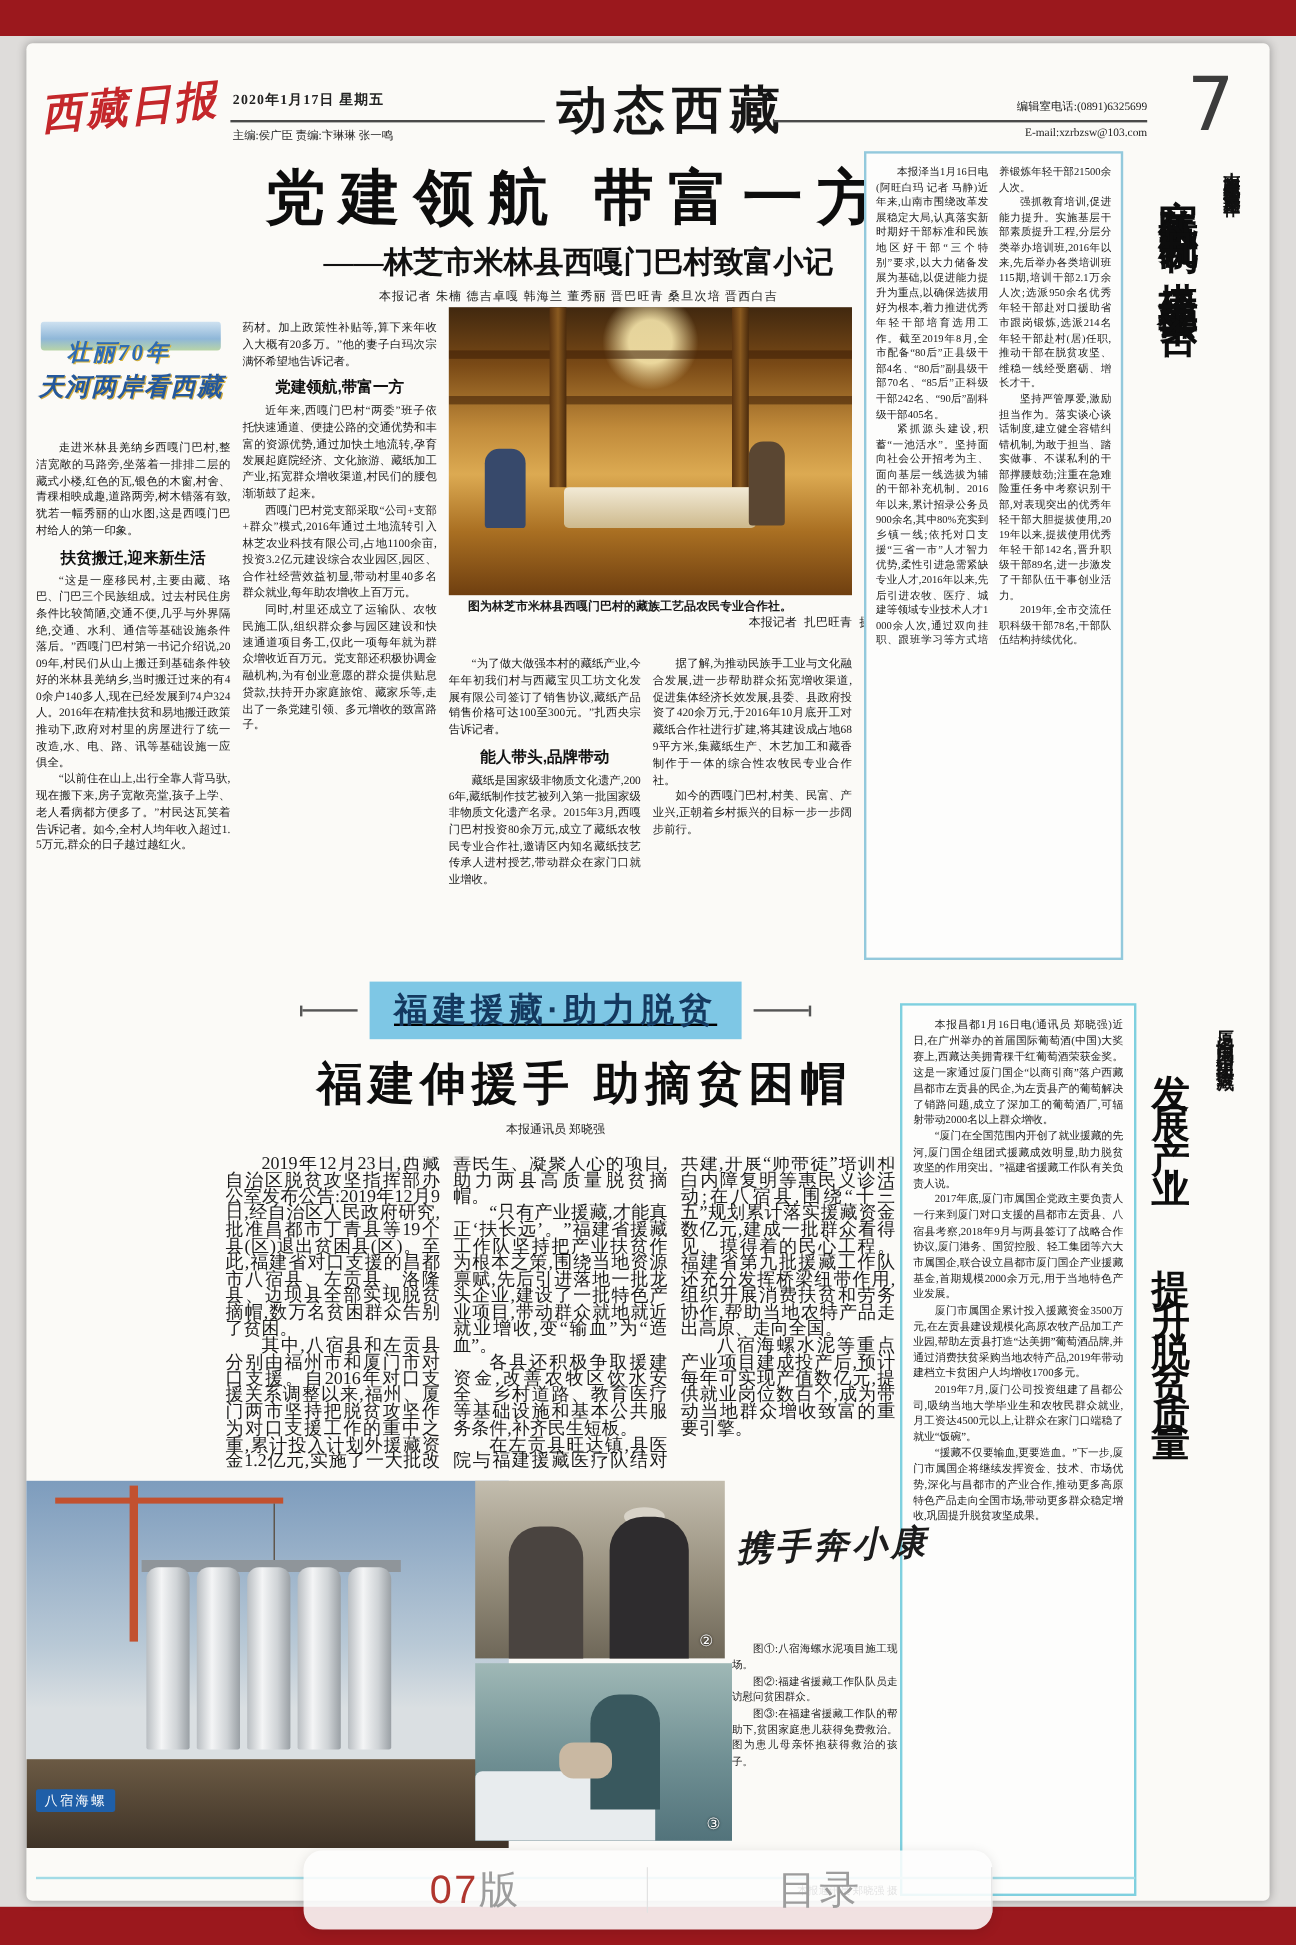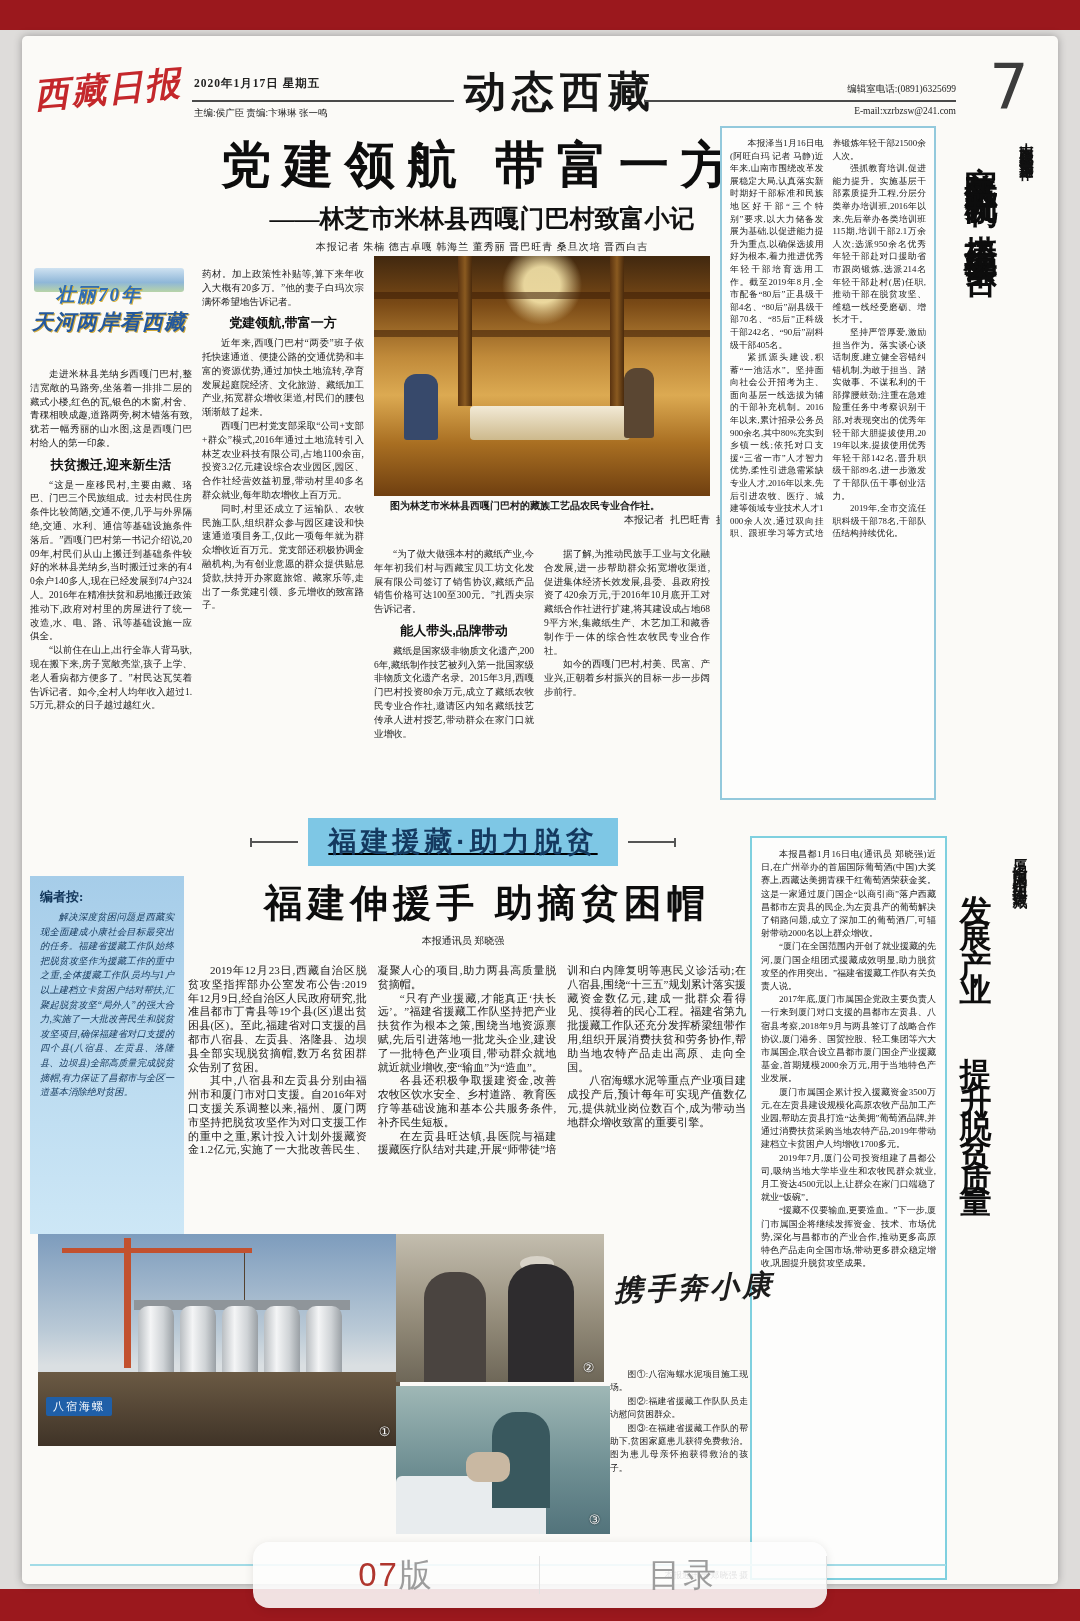--- a/index.html
+++ b/index.html
@@ -59,30 +59,30 @@
   #a2-banner{left:163px;top:782px;width:556px;display:flex;align-items:center;justify-content:center;text-decoration:underline;}
   .arm{display:flex;align-items:center;}
   .arm .line{width:46px;height:2px;background:#555;}
   .arm .tick{width:2px;height:9px;background:#555;}
   #a2-banner .label{margin:0 10px;background:#7ec7e5;color:#14395f;font-size:28px;font-weight:bold;letter-spacing:4px;padding:5px 20px;font-family:"Liberation Sans","DejaVu Sans",sans-serif;}
   #a2-headline{left:163px;top:842px;width:556px;text-align:center;font-size:38px;font-weight:bold;letter-spacing:5px;color:#0d0d0d;font-family:"Liberation Sans","DejaVu Sans",sans-serif;padding-left:24px;}
   #a2-byline{left:163px;top:898px;width:556px;text-align:center;font-size:10px;color:#222;}
   #editor-note{left:8px;top:840px;width:154px;height:358px;background:linear-gradient(180deg,#a6cde9,#cde7f6);padding:12px 10px;box-sizing:border-box;color:#12365a;overflow:hidden;}
   #editor-note .nt{font-weight:bold;font-size:13px;margin-bottom:4px;}
   #editor-note .nb{font-size:9.3px;line-height:14.6px;font-style:italic;text-align:justify;word-break:break-all;text-indent:2em;}
-  #a2-cols{left:166px;top:928px;width:558px;height:268px;column-count:3;column-gap:11px;font-size:11px;line-height:13.8px;text-align:justify;word-break:break-all;color:#1a1a1a;overflow:hidden;}
+  #a2-cols{left:166px;top:928px;width:558px;height:268px;column-count:3;column-gap:11px;font-size:15px;line-height:13.8px;text-align:justify;word-break:break-all;color:#1a1a1a;overflow:hidden;}
   #a2-cols p{margin:0;text-indent:2em;}
   
   #sidebar2{left:728px;top:800px;width:197px;height:744px;border:2px solid #7fd0df;background:#fdfdfc;padding:10px 9px;box-sizing:border-box;font-size:9px;line-height:13.2px;text-align:justify;word-break:break-all;color:#1a1a1a;overflow:hidden;}
   #sidebar2 p{margin:0;text-indent:2em;}
   #vert2-kicker{left:988px;top:810px;height:230px;font-size:15px;font-weight:bold;letter-spacing:4px;color:#111;font-family:"Liberation Sans","DejaVu Sans",sans-serif;}
   #vert2-head{left:932px;top:834px;height:700px;font-size:32px;font-weight:bold;letter-spacing:26px;color:#0d0d0d;}
   
   .marker{position:absolute;right:7px;bottom:6px;width:17px;height:17px;border-radius:50%;color:#fff;font-size:13px;line-height:17px;text-align:center;text-shadow:0 0 2px #000;}
-  #photo1{left:16px;top:1198px;width:362px;height:212px;background:linear-gradient(180deg,#7d9cbd 0%,#b9c9d6 45%,#dadfe2 62%,#dadfe2 100%);overflow:hidden;}
+  #photo1{left:0;top:1198px;width:362px;height:306px;background:linear-gradient(180deg,#7d9cbd 0%,#b9c9d6 45%,#dadfe2 62%,#dadfe2 100%);overflow:hidden;padding-left:40px;}
   #photo1 .ground{position:absolute;left:0;bottom:0;width:100%;height:74px;background:linear-gradient(180deg,#6b5a44,#3f3327);}
   #photo1 .silo{position:absolute;top:72px;width:36px;height:152px;border-radius:10px 10px 2px 2px;background:linear-gradient(90deg,#b9bec2,#f4f5f6 35%,#cfd3d6 70%,#9aa0a5);}
   #photo1 .deck{position:absolute;left:96px;top:66px;width:216px;height:10px;background:#8f959a;}
   #photo1 .mast{position:absolute;left:86px;top:4px;width:7px;height:130px;background:#c2512f;}
   #photo1 .jib{position:absolute;left:24px;top:14px;width:190px;height:5px;background:#c2512f;}
   #photo1 .cable{position:absolute;left:206px;top:19px;width:1px;height:60px;background:#53412f;}
   #photo1 .sign{position:absolute;left:8px;bottom:30px;background:#1f5fa8;color:#fff;font-size:11px;padding:2px 7px;letter-spacing:2px;border-radius:2px;font-family:"Liberation Sans","DejaVu Sans",sans-serif;}
   #photo2{left:374px;top:1198px;width:208px;height:148px;background:linear-gradient(180deg,#c3bdae 0%,#968e7c 55%,#6e6758 100%);overflow:hidden;}
   #photo2 .man1{position:absolute;left:28px;top:38px;width:62px;height:120px;background:#4a4440;border-radius:26px 26px 0 0;}
   #photo2 .man2{position:absolute;left:112px;top:30px;width:66px;height:128px;background:#2e2c2e;border-radius:28px 28px 0 0;}
@@ -110,21 +110,21 @@
 
 <div id="page" class="abs">
 
   <div id="masthead">西藏日报</div>
   <div id="hdr-date">2020年1月17日 星期五</div>
   <div id="hline-l"></div>
   <div id="hdr-editors">主编:侯广臣  责编:卞琳琳 张一鸣</div>
   <div id="section-title">动态西藏</div>
   <div id="hline-r"></div>
   <div id="hdr-phone">编辑室电话:(0891)6325699</div>
-  <div id="hdr-email">E-mail:xzrbzsw@241.com</div>
+  <div id="hdr-email">E-mail:xzrbzsw@103.com</div>
   <div id="page-number">7</div>
 
   <div id="a1-headline">党建领航 带富一方</div>
   <div id="a1-subtitle">——林芝市米林县西嘎门巴村致富小记</div>
   <div id="a1-byline">本报记者 朱楠 德吉卓嘎 韩海兰 董秀丽 晋巴旺青 桑旦次培 晋西白吉</div>
 
   <div id="colA" class="col">
     <div id="decor">
       <div class="strip"></div>
       <div class="l1">壮丽70年</div>
@@ -186,24 +186,20 @@
       </span>
     <span class="label">福建援藏·助力脱贫</span>
     <span class="arm">
         <i class="line"></i>
         <i class="tick"></i>
       </span>
   </div>
   <div id="a2-headline">福建伸援手 助摘贫困帽</div>
   <div id="a2-byline">本报通讯员 郑晓强</div>
 
-  <div id="editor-note">
-    <div class="nt">编者按:</div>
-    <div class="nb">解决深度贫困问题是西藏实现全面建成小康社会目标最突出的任务。福建省援藏工作队始终把脱贫攻坚作为援藏工作的重中之重,全体援藏工作队员均与1户以上建档立卡贫困户结对帮扶,汇聚起脱贫攻坚“局外人”的强大合力,实施了一大批改善民生和脱贫攻坚项目,确保福建省对口支援的四个县(八宿县、左贡县、洛隆县、边坝县)全部高质量完成脱贫摘帽,有力保证了昌都市与全区一道基本消除绝对贫困。</div>
-  </div>
 
   <div id="a2-cols">
     <p>2019年12月23日,西藏自治区脱贫攻坚指挥部办公室发布公告:2019年12月9日,经自治区人民政府研究,批准昌都市丁青县等19个县(区)退出贫困县(区)。至此,福建省对口支援的昌都市八宿县、左贡县、洛隆县、边坝县全部实现脱贫摘帽,数万名贫困群众告别了贫困。</p>
     <p>其中,八宿县和左贡县分别由福州市和厦门市对口支援。自2016年对口支援关系调整以来,福州、厦门两市坚持把脱贫攻坚作为对口支援工作的重中之重,累计投入计划外援藏资金1.2亿元,实施了一大批改善民生、凝聚人心的项目,助力两县高质量脱贫摘帽。</p>
     <p>“只有产业援藏,才能真正‘扶长远’。”福建省援藏工作队坚持把产业扶贫作为根本之策,围绕当地资源禀赋,先后引进落地一批龙头企业,建设了一批特色产业项目,带动群众就地就近就业增收,变“输血”为“造血”。</p>
     <p>各县还积极争取援建资金,改善农牧区饮水安全、乡村道路、教育医疗等基础设施和基本公共服务条件,补齐民生短板。</p>
     <p>在左贡县旺达镇,县医院与福建援藏医疗队结对共建,开展“师带徒”培训和白内障复明等惠民义诊活动;在八宿县,围绕“十三五”规划累计落实援藏资金数亿元,建成一批群众看得见、摸得着的民心工程。福建省第九批援藏工作队还充分发挥桥梁纽带作用,组织开展消费扶贫和劳务协作,帮助当地农特产品走出高原、走向全国。</p>
     <p>八宿海螺水泥等重点产业项目建成投产后,预计每年可实现产值数亿元,提供就业岗位数百个,成为带动当地群众增收致富的重要引擎。</p>
   </div>
 

